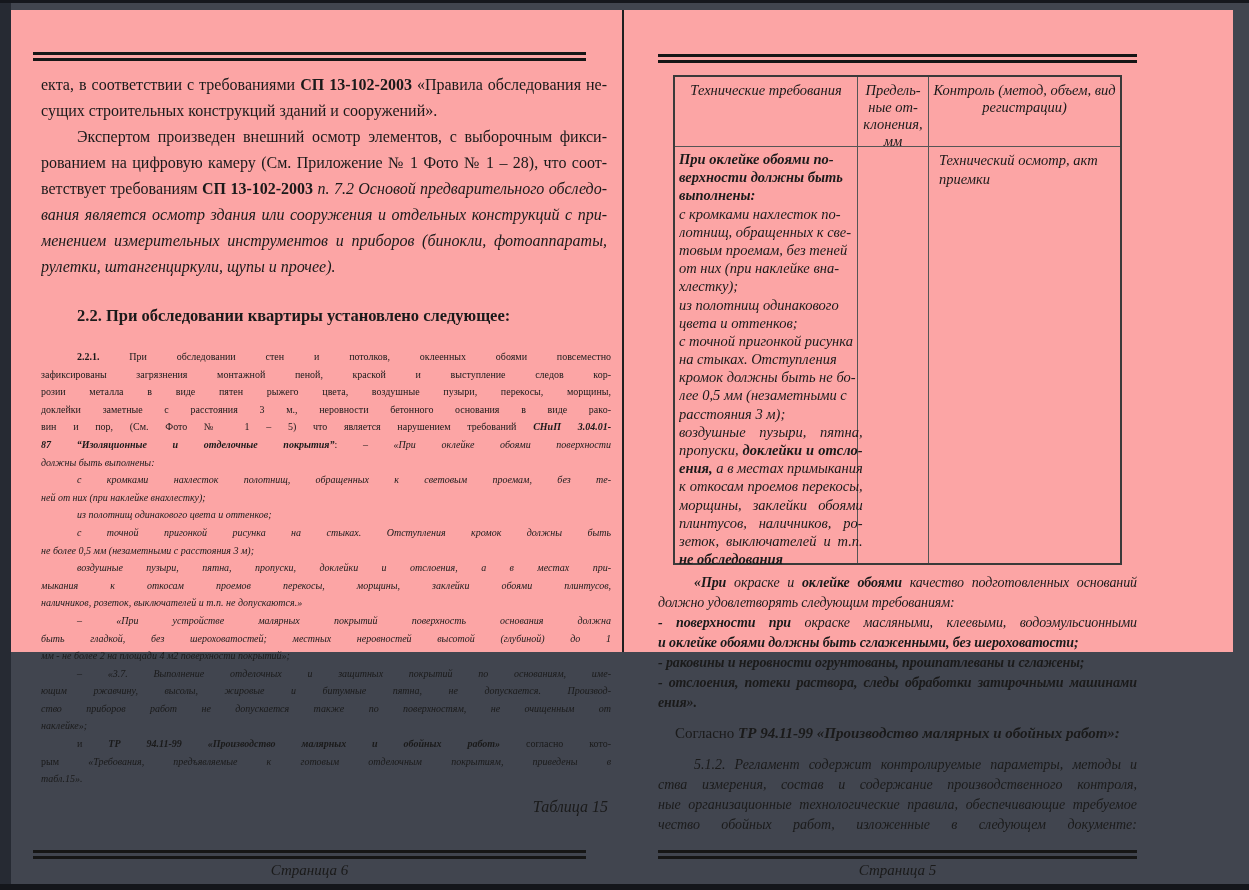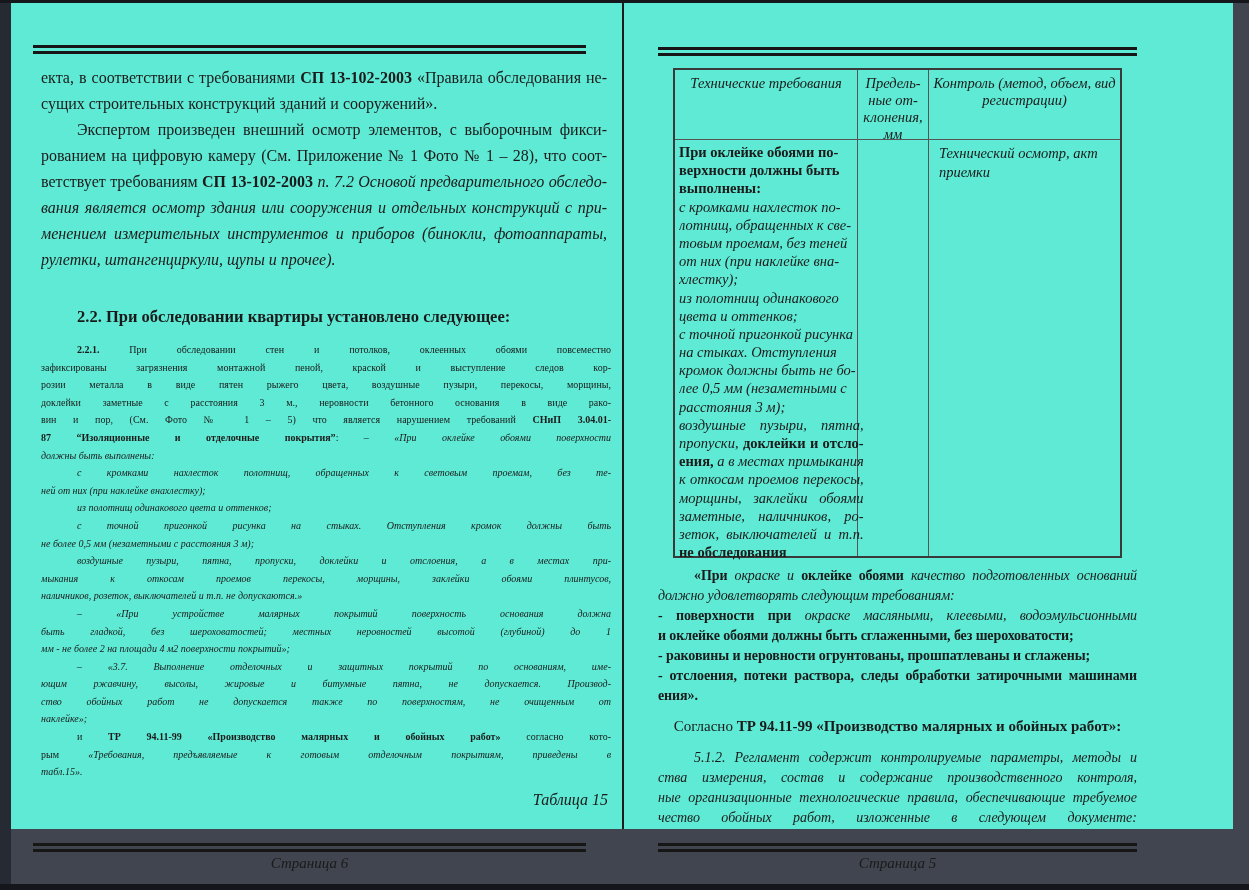--- a/index.html
+++ b/index.html
@@ -1,38 +1,38 @@
 <!DOCTYPE html>
 <html><head>
 <meta charset="utf-8">
 <style>
   html,body{margin:0;padding:0;background:#2a2d35;}
   .canvas{position:relative;width:1249px;height:890px;background:#41454f;overflow:hidden;
           font-family:"Liberation Serif","DejaVu Serif",serif;color:#1a1a1a;}
   .strip-left{position:absolute;left:0;top:0;width:11px;height:890px;background:#262a33;}
   .strip-top{position:absolute;left:0;top:0;width:100%;height:3px;background:#15171d;}
   .strip-bottom{position:absolute;left:0;top:884px;width:100%;height:6px;background:#14161b;z-index:5;}
-  .page{position:absolute;top:3px;height:826px;background:#5eead4;}
+  .page{position:absolute;top:10px;height:642px;background:#fca5a5;}
   .page-left{left:11px;width:611px;border-right:2px solid #1e1e1e;}
   .page-right{left:624px;width:609px;}
   .drule{position:absolute;height:3px;border-top:3px solid #161616;border-bottom:3px solid #161616;}
   .lines .ln{line-height:var(--lh);height:var(--lh);overflow:hidden;
              text-align:justify;text-align-last:justify;}
   .lines{position:absolute;}
   .ln.last{text-align-last:left;}
   .ln.ctr{text-align:center;text-align-last:center;}
   .ln.ind{text-indent:36px;}
   .ln.it{font-style:italic;}
   span.b{font-weight:700;}
   span.i{font-style:italic;}
-  span.bi{font-weight:700;margin-top:37px;}
+  span.bi{font-weight:700;font-style:italic;margin-top:37px;}
   
   .lp-rule-top{left:22px;top:42px;width:553px;}
   .lp-intro{left:30px;top:62px;width:566px;--lh:26px;font-size:16px;}
-  .lp-heading{position:absolute;left:30px;top:296px;width:566px;font-size:16.5px;font-weight:700;text-indent:36px;margin-top:8px;}
+  .lp-heading{position:absolute;left:30px;top:296px;width:566px;font-size:16.5px;font-weight:700;text-indent:36px;}
   .lp-section{left:30px;top:338px;width:570px;--lh:17.6px;font-size:10px;}
   .lp-caption{position:absolute;left:30px;top:788px;width:567px;font-size:16px;font-style:italic;text-align:right;}
   .lp-rule-bottom{left:22px;top:840px;width:553px;}
   .page-footer{position:absolute;font-size:15px;font-style:italic;text-align:center;}
   .lp-footer{left:22px;top:852px;width:553px;}
   
   .rp-rule-top{left:34px;top:44px;width:479px;}
   .rp-table{position:absolute;left:49px;top:65px;width:449px;height:490px;
             border:2px solid #3a3a3a;box-sizing:border-box;}
   .rp-table .row{display:flex;box-sizing:border-box;}
@@ -89,21 +89,21 @@
         <div class="ln it ind"><span>с точной пригонкой рисунка на стыках. Отступления кромок должны быть</span></div>
         <div class="ln it last"><span>не более 0,5 мм (незаметными с расстояния 3 м);</span></div>
         <div class="ln it ind"><span>воздушные пузыри, пятна, пропуски, доклейки и отслоения, а в местах при-</span></div>
         <div class="ln it"><span>мыкания к откосам проемов перекосы, морщины, заклейки обоями плинтусов,</span></div>
         <div class="ln it last"><span>наличников, розеток, выключателей и т.п. не допускаются.»</span></div>
         <div class="ln it ind"><span>– «При устройстве малярных покрытий поверхность основания должна</span></div>
         <div class="ln it"><span>быть гладкой, без шероховатостей; местных неровностей высотой (глубиной) до 1</span></div>
         <div class="ln it last"><span>мм - не более 2 на площади 4 м2 поверхности покрытий»;</span></div>
         <div class="ln it ind"><span>– «3.7. Выполнение отделочных и защитных покрытий по основаниям, име-</span></div>
         <div class="ln it"><span>ющим ржавчину, высолы, жировые и битумные пятна, не допускается. Производ-</span></div>
-        <div class="ln it"><span>ство обойных работ не допускается также по поверхностям, не очищенным от</span></div>
+        <div class="ln it"><span>ство приборов работ не допускается также по поверхностям, не очищенным от</span></div>
         <div class="ln it last"><span>наклейке»;</span></div>
         <div class="ln ind"><span>и </span><span class="bi">ТР 94.11-99 «Производство малярных и обойных работ»</span><span> согласно кото-</span></div>
         <div class="ln"><span>рым </span><span class="i">«Требования, предъявляемые к готовым отделочным покрытиям, приведены в</span></div>
         <div class="ln it last"><span>табл.15».</span></div>
       </div>
     <div class="lp-caption">Таблица 15</div>
     <div class="drule lp-rule-bottom"></div>
     <div class="page-footer lp-footer">Страница 6</div>
   </div>
 
@@ -148,21 +148,21 @@
               <div class="ln last"><span class="i">с точной пригонкой рисунка</span></div>
               <div class="ln last"><span class="i">на стыках. Отступления</span></div>
               <div class="ln last"><span class="i">кромок должны быть не бо-</span></div>
               <div class="ln last"><span class="i">лее 0,5 мм (незаметными с</span></div>
               <div class="ln last"><span class="i">расстояния 3 м);</span></div>
               <div class="ln"><span class="i">воздушные пузыри, пятна,</span></div>
               <div class="ln"><span class="i">пропуски, </span><span class="bi">доклейки и отсло-</span></div>
               <div class="ln"><span class="bi">ения,</span><span class="i"> а в местах примыкания</span></div>
               <div class="ln"><span class="i">к откосам проемов перекосы,</span></div>
               <div class="ln"><span class="i">морщины, заклейки обоями</span></div>
-              <div class="ln"><span class="i">заметные, наличников, ро-</span></div>
+              <div class="ln"><span class="i">плинтусов, наличников, ро-</span></div>
               <div class="ln"><span class="i">зеток, выключателей и т.п.</span></div>
               <div class="ln last"><span class="bi">не обследования</span></div>
             </div>
         </div>
         <div class="cell c2">
           <div class="lines"></div>
         </div>
         <div class="cell bc3 c3">
           <div class="lines">
               <div class="ln"><span class="i">Технический осмотр, акт</span></div>

